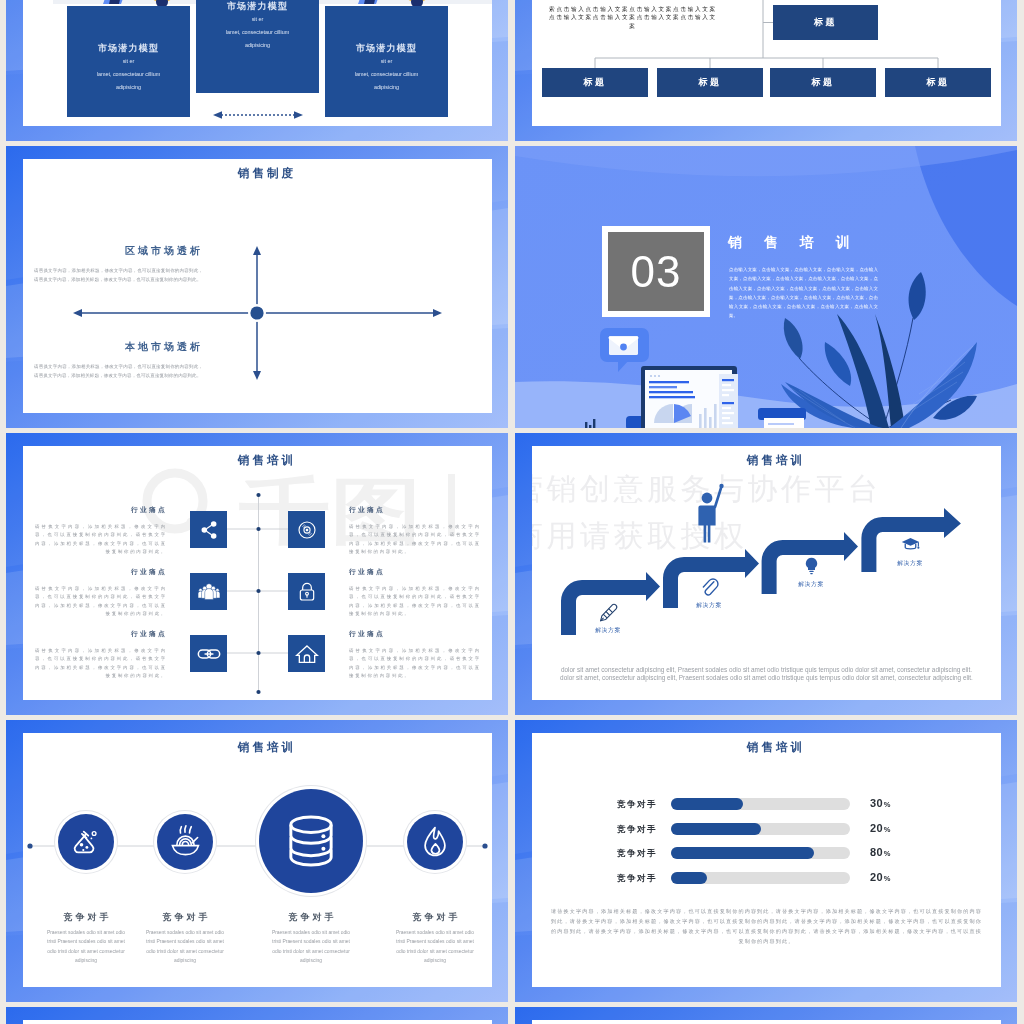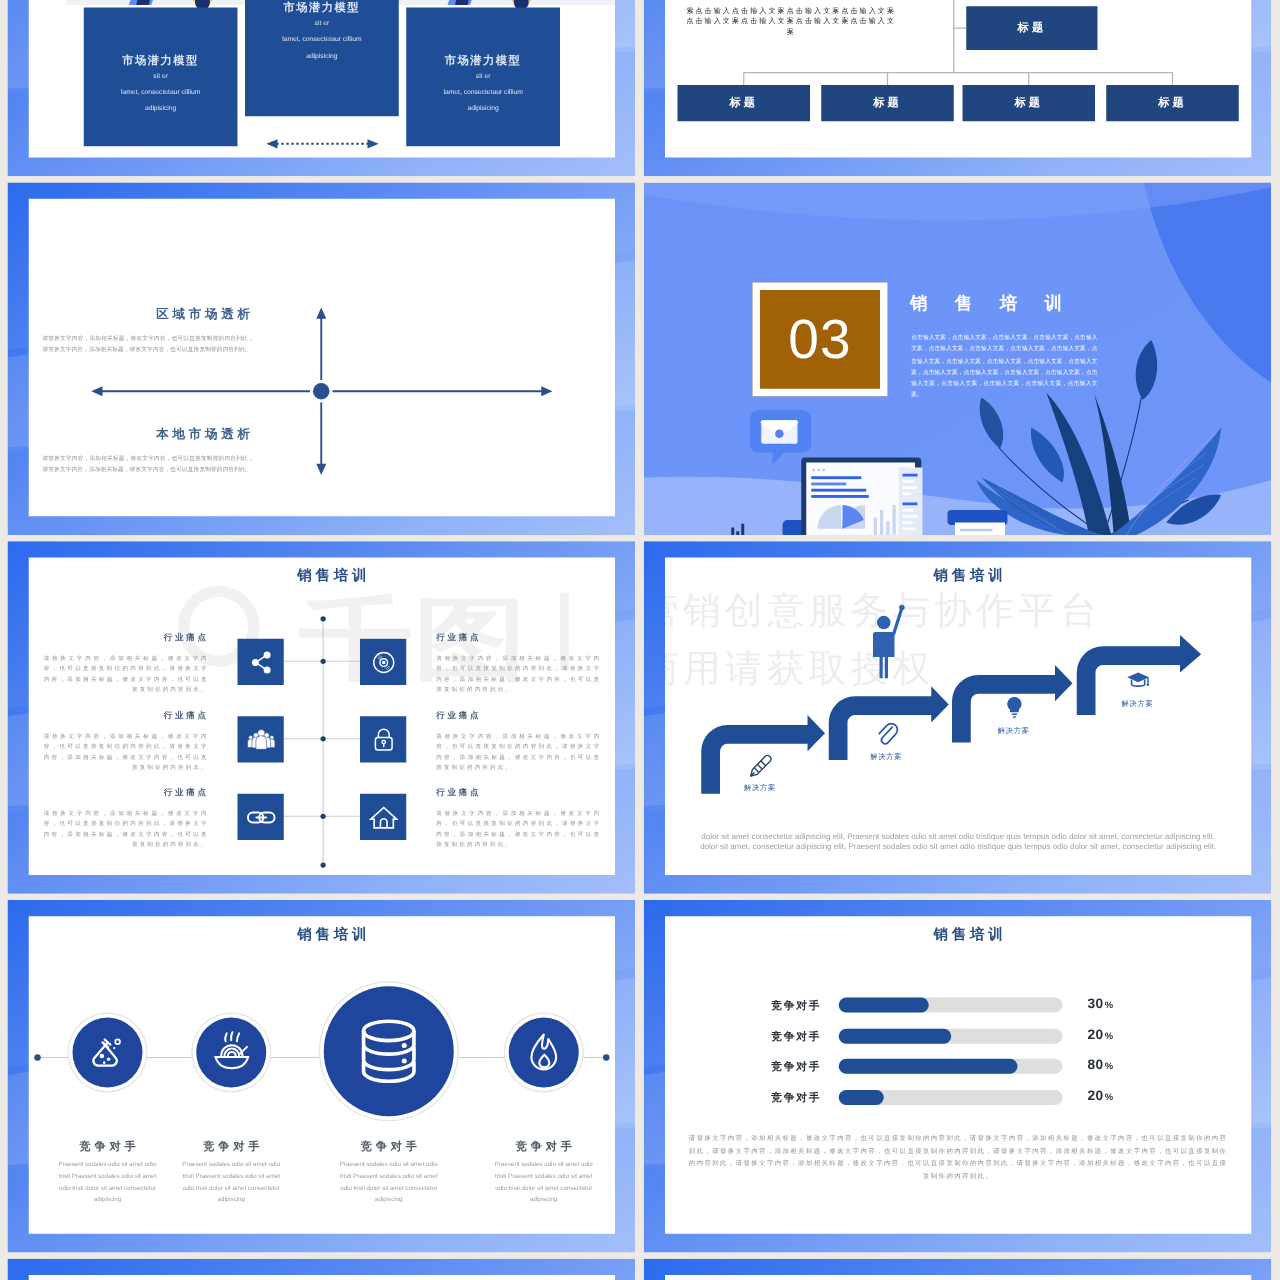--- a/index.html
+++ b/index.html
@@ -62,21 +62,21 @@
   .sv-cross{position:absolute;left:50px;top:87px;}
   .sv-q{position:absolute;width:169px;}
   .sv-h{font-size:10px;font-weight:700;color:#3f618f;letter-spacing:3px;text-align:right;text-indent:3px;}
   .sv-hl{text-align:left;}
   .sv-b{font-size:4.5px;line-height:8.6px;color:#8d9299;text-align:justify;margin-top:9px;letter-spacing:.15px;}
   .sv-q1{left:11px;top:85px;} .sv-q2{left:288px;top:85px;width:154px;}
   .sv-q3{left:11px;top:181px;} .sv-q4{left:288px;top:181px;width:154px;}
 
   
   .sec-bg{position:absolute;inset:0;}
-  .sec-num{position:absolute;left:87px;top:80px;width:108px;height:91px;background:#a16207;
+  .sec-num{position:absolute;left:87px;top:80px;width:108px;height:91px;background:#737373;
            border:6.5px solid #fff;box-sizing:border-box;color:#fff;display:flex;align-items:center;
            justify-content:center;font-size:44px;font-weight:300;letter-spacing:1px;line-height:1;
            font-family:"Liberation Sans","DejaVu Sans",sans-serif;}
   .sec-title{position:absolute;left:213px;top:84px;color:#fff;font-size:14px;font-weight:700;letter-spacing:9px;line-height:24px;}
   .sec-body{position:absolute;left:214px;top:119px;width:149px;color:#fff;font-size:4.5px;
             line-height:9.3px;text-align:justify;letter-spacing:.1px;}
 
   
   .wm{position:absolute;left:119px;top:20px;overflow:hidden;width:350px;height:90px;}
   .pp-title{position:absolute;left:0;top:7px;width:485px;text-align:center;color:#2c4f86;
@@ -237,20 +237,21 @@
 
 <div class="slide s3">
   <div class="bg bg-a">
     <svg class="shape" width="502" height="282" viewBox="0 0 502 282">
       <path d="M0 134 L502 54 L502 -4 L0 -4 Z" fill="#ffffff" opacity="0.055"></path>
       <path d="M0 140 L502 62 L502 178 L0 212 Z" fill="#ffffff" opacity="0.12"></path>
       <path d="M0 216 L502 182 L502 282 L0 282 Z" fill="#2f6fe8" opacity="0.10"></path>
     </svg>
   </div>
   <div class="paper p1">
+    <div class="sv-title">销售制度</div>
     <svg class="sv-cross" width="369" height="134" viewBox="0 0 369 134">
       <path d="M184 5 L184 129" stroke="#2b4f8e" stroke-width="1.5"></path>
       <path d="M184 0 L180 9 L188 9 Z" fill="#2b4f8e"></path>
       <path d="M184 134 L180 125 L188 125 Z" fill="#2b4f8e"></path>
       <path d="M5 67 L364 67" stroke="#2b4f8e" stroke-width="1.5"></path>
       <path d="M0 67 L9 63 L9 71 Z" fill="#2b4f8e"></path>
       <path d="M369 67 L360 63 L360 71 Z" fill="#2b4f8e"></path>
       <circle cx="184" cy="67" r="9" fill="#ffffff"></circle>
       <circle cx="184" cy="67" r="6.6" fill="#27508f"></circle>
     </svg>

